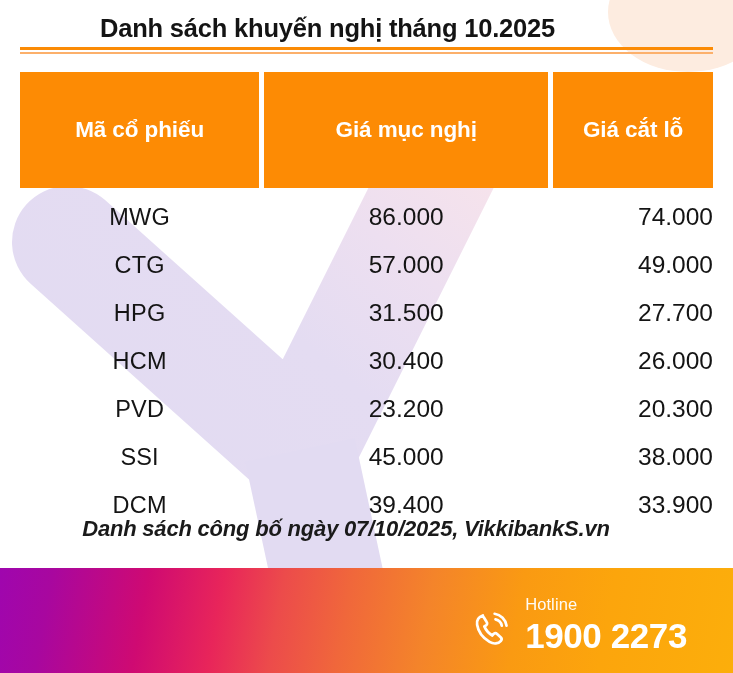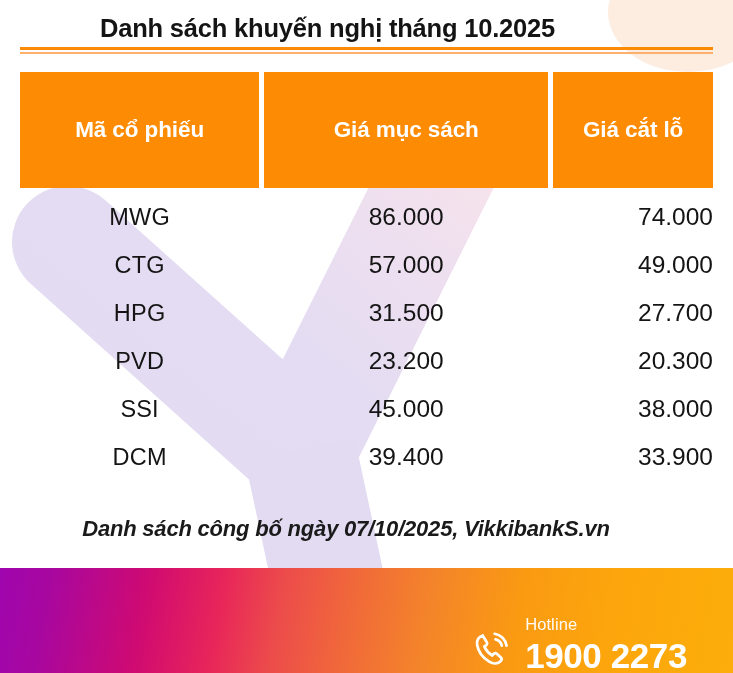--- a/index.html
+++ b/index.html
@@ -184,21 +184,21 @@
                 #fa9a12 70%,
                 #fca50c 82%,
                 #fcae0b 100%);
     z-index: 4;
     overflow: hidden;
   }
 
   #hotline-block {
     position: absolute;
     right: 46px;
-    top: 48px;
+    top: 28px;
     display: flex;
     align-items: flex-end;
     gap: 12px;
   }
 
   #phone-icon {
     width: 42px;
     height: 42px;
     margin-bottom: 3px;
     flex: 0 0 auto;
@@ -253,21 +253,21 @@
     <div class="s2"></div>
   </div>
 
   <div id="table">
 
     <div id="thead">
       <div class="hcell c-code">
         <span>Mã cổ phiếu</span>
       </div>
       <div class="hcell c-tgt">
-        <span>Giá mục sách</span>
+        <span>Giá mục nghị</span>
       </div>
       <div class="hcell c-stop">
         <span>Giá cắt lỗ</span>
       </div>
     </div>
 
     <div id="tbody">
 
       <div class="trow">
         <div class="cell c-code">MWG</div>
@@ -280,20 +280,25 @@
         <div class="cell c-tgt">57.000</div>
         <div class="cell c-stop">49.000</div>
       </div>
 
       <div class="trow">
         <div class="cell c-code">HPG</div>
         <div class="cell c-tgt">31.500</div>
         <div class="cell c-stop">27.700</div>
       </div>
 
+      <div class="trow">
+        <div class="cell c-code">HCM</div>
+        <div class="cell c-tgt">30.400</div>
+        <div class="cell c-stop">26.000</div>
+      </div>
 
       <div class="trow">
         <div class="cell c-code">PVD</div>
         <div class="cell c-tgt">23.200</div>
         <div class="cell c-stop">20.300</div>
       </div>
 
       <div class="trow">
         <div class="cell c-code">SSI</div>
         <div class="cell c-tgt">45.000</div>

